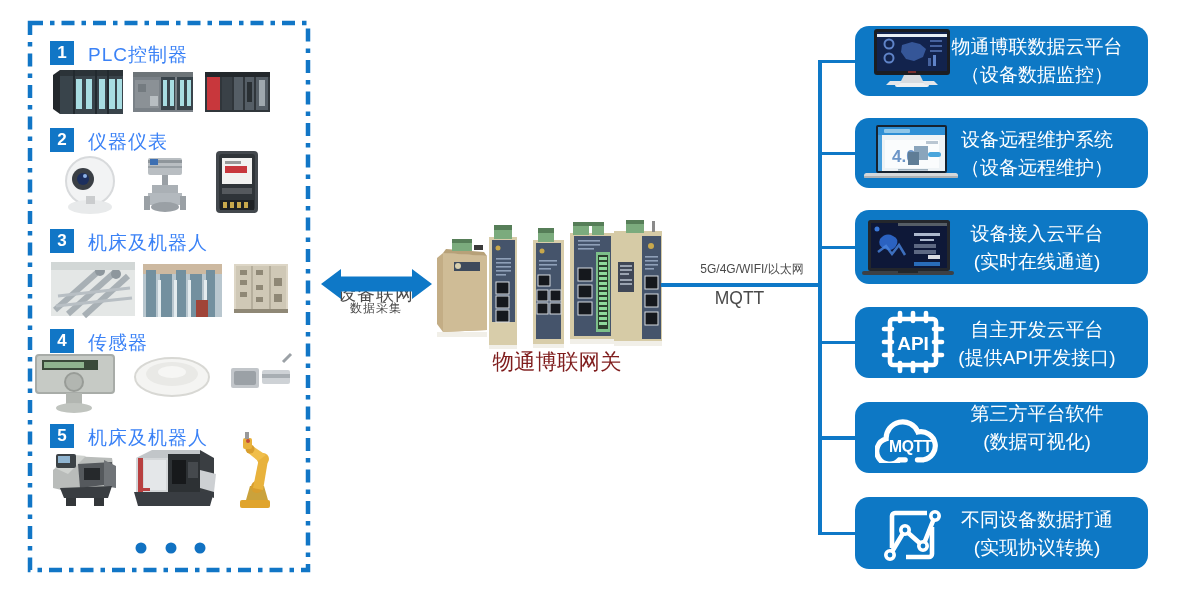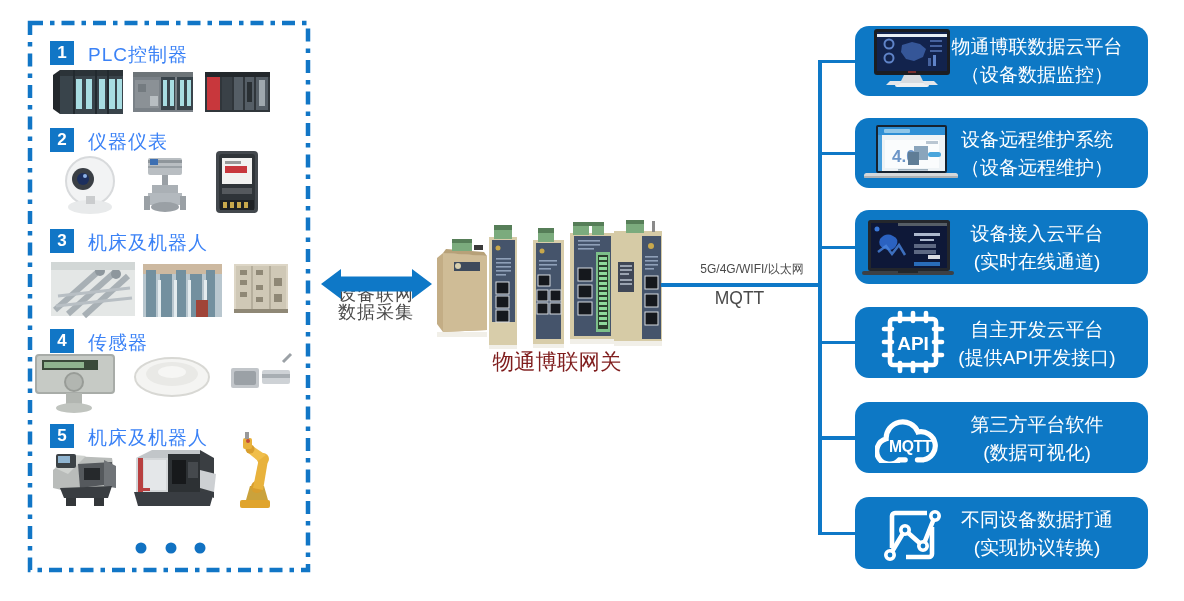--- a/index.html
+++ b/index.html
@@ -226,21 +226,21 @@
     <circle cx="263" cy="459" r="6" fill="#e8b23c"></circle>
     <polygon points="258,461 247,452 251,445 266,455" fill="#f0be4a"></polygon>
     <circle cx="250" cy="449" r="4.5" fill="#d89e2e"></circle>
     <rect x="243" y="438" width="9" height="11" rx="2" fill="#e8b23c"></rect>
     <rect x="245" y="432" width="4" height="7" fill="#999"></rect>
     <circle cx="248" cy="441" r="2" fill="#c24a3a"></circle>
   </g>
 </svg>
 
 <div class="abs gray" style="left:306px;top:250px;width:140px;font-size:18px;text-align:center;letter-spacing:1px;margin-top:32px;">设备联网</div>
-<div class="abs gray" style="left:306px;top:300px;width:140px;font-size:18px;text-align:center;letter-spacing:1px;">数据采集</div>
+<div class="abs gray" style="left:306px;top:300px;width:140px;font-size:12px;text-align:center;letter-spacing:1px;">数据采集</div>
 <svg class="abs" style="left:321px;top:266px;" width="111" height="36">
   <polygon points="0,18 20,3 20,10.5 91,10.5 91,3 111,18 91,33 91,25.5 20,25.5 20,33" fill="#0e78c7"></polygon>
 </svg>
 
 <svg class="abs" style="left:430px;top:218px;" width="245" height="134" viewBox="0 0 245 134">
 
   <g>
     <polygon points="7,40 13,35 57,38 57,112 13,114 7,106" fill="#c3ad85"></polygon>
     <polygon points="13,35 57,38 57,112 13,114" fill="#cfbc96"></polygon>
     <polygon points="13,35 57,38 54,34 16,31" fill="#b7a178"></polygon>
@@ -374,21 +374,21 @@
 <div class="bluebox" style="top:118px;height:70px;"></div>
 <div class="bluebox" style="top:210px;height:74px;"></div>
 <div class="bluebox" style="top:307px;height:71px;"></div>
 <div class="bluebox" style="top:402px;height:71px;"></div>
 <div class="bluebox" style="top:497px;height:72px;"></div>
 
 <div class="btext" style="top:33px;">物通博联数据云平台<br>（设备数据监控）</div>
 <div class="btext" style="top:126px;">设备远程维护系统<br>（设备远程维护）</div>
 <div class="btext" style="top:220px;">设备接入云平台<br>(实时在线通道)</div>
 <div class="btext" style="top:316px;">自主开发云平台<br>(提供API开发接口)</div>
-<div class="btext" style="top:411px;">第三方平台软件<br>(数据可视化)</div>
+<div class="btext" style="top:400px;">第三方平台软件<br>(数据可视化)</div>
 <div class="btext" style="top:506px;">不同设备数据打通<br>(实现协议转换)</div>
 
 <svg class="abs" style="left:868px;top:27px;" width="90" height="62" viewBox="0 0 90 62">
   <rect x="6" y="2" width="76" height="46" rx="3" fill="#1b1d22"></rect>
   <rect x="9" y="5" width="70" height="39" fill="#12234d"></rect>
   <rect x="9" y="7" width="70" height="3" fill="#e8eef5"></rect>
   <path d="M34 18 l10 -3 8 2 6 5 -3 8 -9 4 -8 -2 -5 -7 z" fill="#3c5fa6" opacity="0.85"></path>
   <circle cx="21" cy="17" r="4.5" fill="none" stroke="#5f83c8" stroke-width="2"></circle>
   <circle cx="21" cy="31" r="4.5" fill="none" stroke="#5f83c8" stroke-width="2"></circle>
   <rect x="62" y="13" width="12" height="2" fill="#46629e"></rect>

